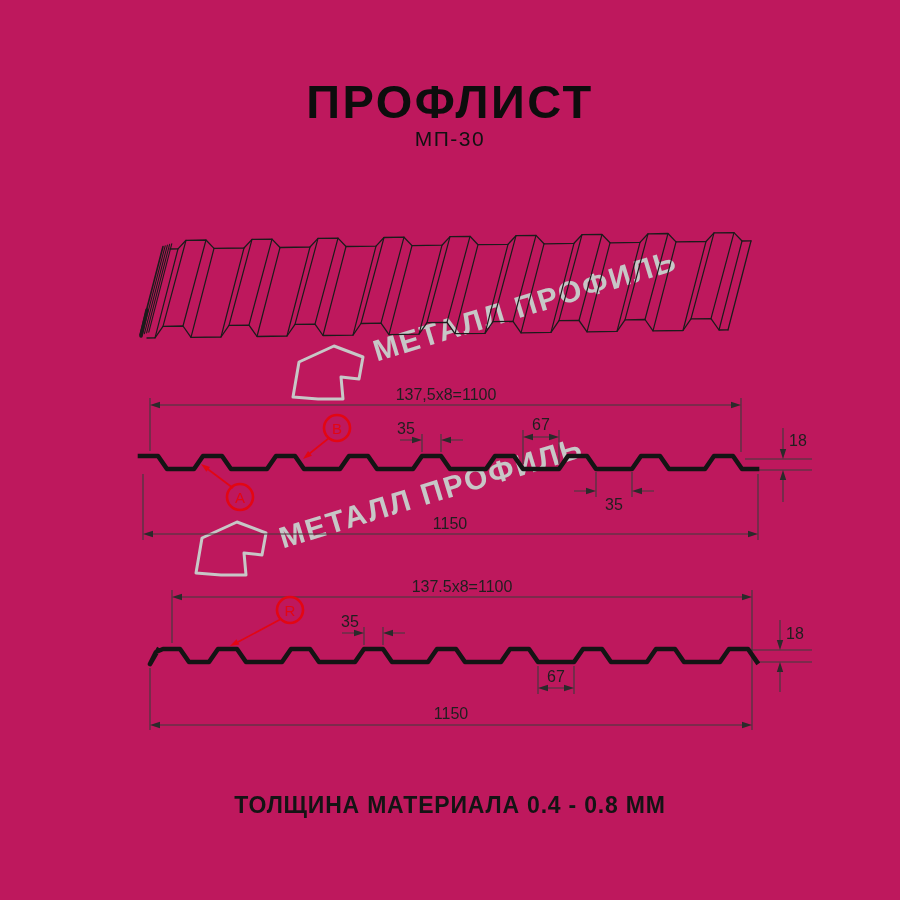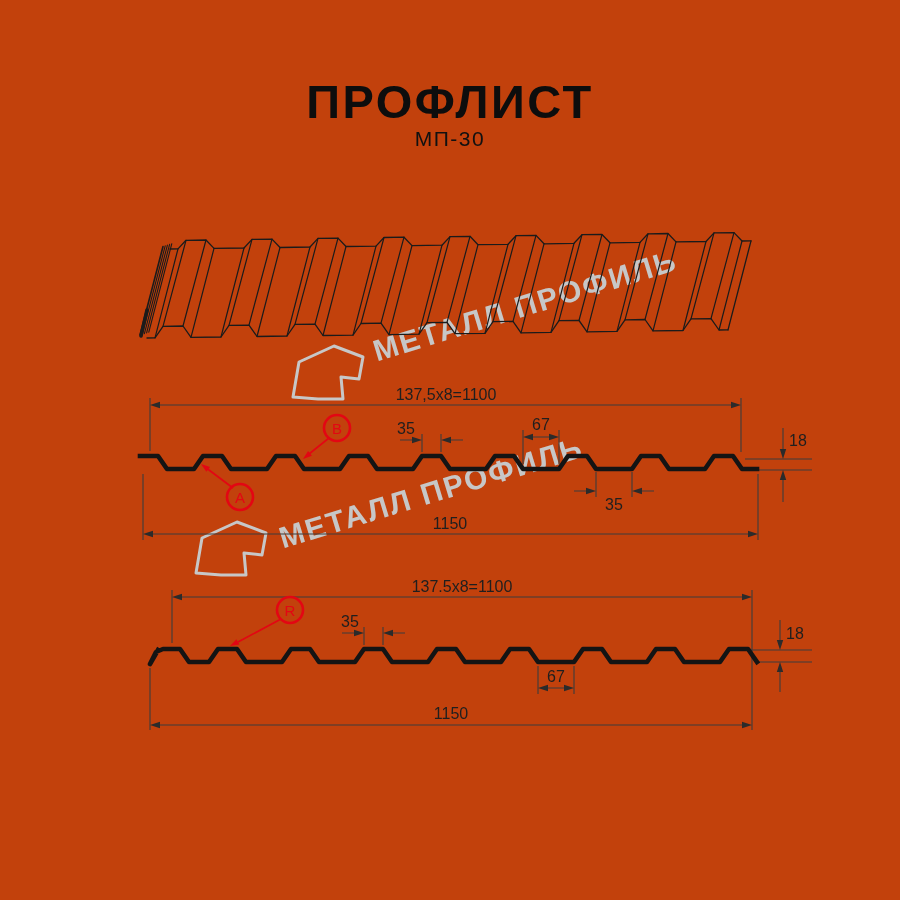--- a/index.html
+++ b/index.html
@@ -1,16 +1,16 @@
 <!DOCTYPE html>
 <html><head>
 <meta charset="utf-8">
 <style>
   html,body{margin:0;padding:0;background:#fff;}
-  .page{position:relative;width:900px;height:900px;background:#c2410c;overflow:hidden;
+  .page{position:relative;width:900px;height:900px;background:#be185d;overflow:hidden;
         font-family:"Liberation Sans",sans-serif;}
   .title{position:absolute;left:0;top:74px;width:900px;text-align:center;
          font-size:47px;font-weight:bold;letter-spacing:2.5px;color:#0d0d0d;}
   .subtitle{position:absolute;left:0;top:127px;width:900px;text-align:center;
          font-size:21px;font-weight:normal;letter-spacing:1.5px;color:#111;}
   .footer{position:absolute;left:0;top:792px;width:900px;text-align:center;
          font-size:23px;font-weight:bold;letter-spacing:0.8px;color:#141414;}
   .wm-logo{position:absolute;}
   .wm-text{position:absolute;font-size:30px;font-weight:bold;letter-spacing:2px;
          color:#c7c7c7;white-space:nowrap;transform-origin:0 50%;}
@@ -126,13 +126,14 @@
       <text class="dt" x="556" y="682">67</text>
       <text class="dt" x="795" y="639">18</text>
       <text class="dt" x="451" y="719">1150</text>
       <circle class="rc" cx="290" cy="610" r="13"></circle>
       <text class="rt" x="290" y="615.5">R</text>
       <path class="rl" d="M281,619 L238,642"></path>
       <path class="rh" d="M230,646 L239.4,644.5 L236.5,639.2 Z"></path>
     </g>
   </svg>
 
+  <div class="footer">ТОЛЩИНА МАТЕРИАЛА 0.4 - 0.8 ММ</div>
 </div>
 
 </body></html>

